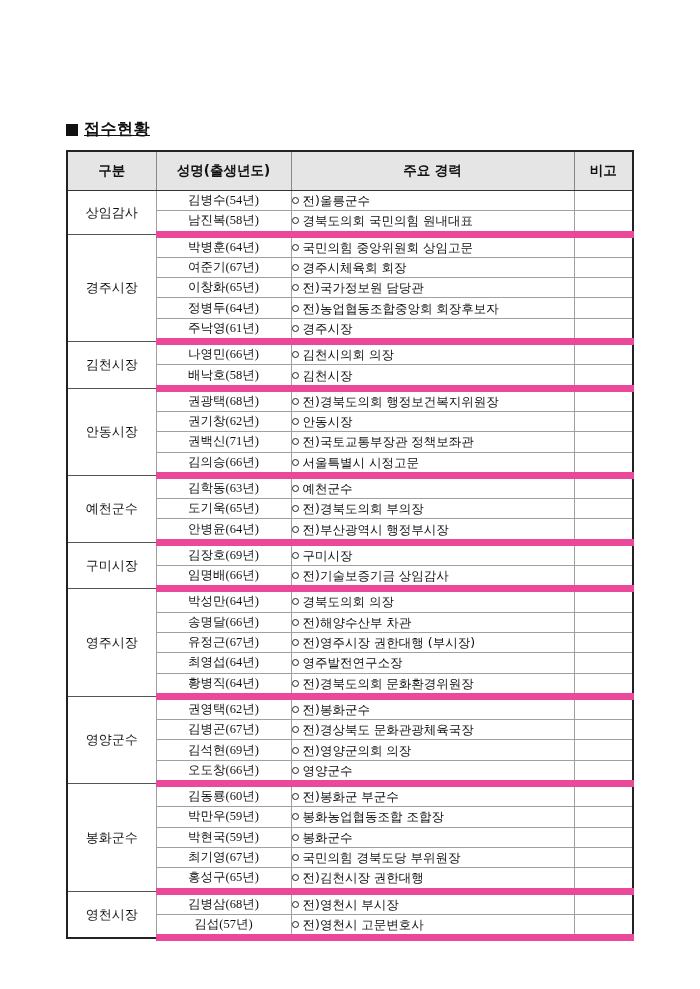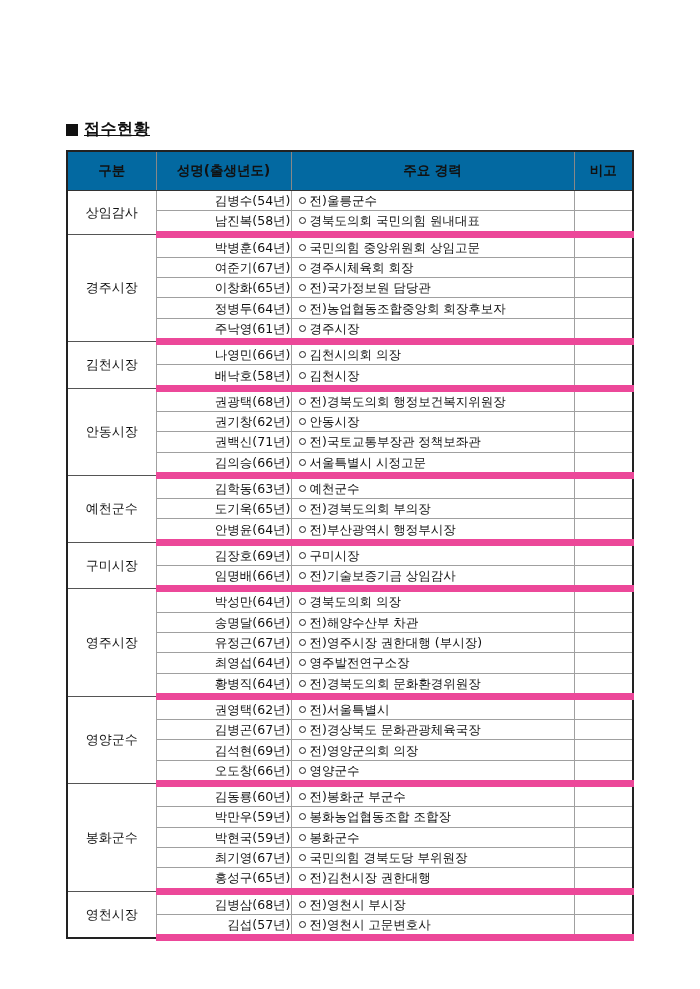--- a/index.html
+++ b/index.html
@@ -4,27 +4,27 @@
   <style>
     html, body { margin: 0; padding: 0; background: #ffffff; }
     body { width: 700px; height: 989px; position: relative; overflow: hidden;
            font-family: "DejaVu Sans", "Liberation Sans", sans-serif; color: #111; }
     .title { position: absolute; left: 66px; top: 119px; font-size: 16px; font-weight: bold;
              display: flex; align-items: center; letter-spacing: 0.5px; text-decoration: underline; }
     .title .sq { width: 12px; height: 12px; background: #111; margin-right: 6px; display: inline-block; }
     table { position: absolute; left: 66px; top: 150px; width: 566px; border-collapse: collapse;
             table-layout: fixed; border: 2px solid #222; }
     col.c1 { width: 89px; } col.c2 { width: 135px; } col.c3 { width: 283px; } col.c4 { width: 59px; }
-    th { background: #0369a1; height: 38px; font-size: 13.5px; font-weight: bold; text-align: center;
+    th { background: #e5e5e5; height: 38px; font-size: 13.5px; font-weight: bold; text-align: center;
          border: 1px solid #888; border-bottom: 1.5px solid #333; padding: 0; }
     td { height: 19.3px; font-size: 12.5px; border: 1px solid #a0a0a0; padding: 0; line-height: 19px;
          white-space: nowrap; overflow: hidden; }
     td.region { text-align: center; font-size: 13px; border-bottom: 1px solid #555; }
-    td.name { text-align: right; }
-    td.career { padding-left: 7px; }
+    td.name { text-align: center; font-family: Liberation Serif, serif; }
+    td.career { }
     tr.group-end td { border-bottom: 7px solid #ec4899; }
     .bullet { display: inline-block; width: 5px; height: 5px; border: 1px solid #222; border-radius: 50%;
               margin-right: 4px; vertical-align: middle; position: relative; top: -1px; }
   </style>
 </head>
 <body>
 
 <div class="title">
   <span class="sq"></span>
   <span>접수현황</span>
@@ -164,21 +164,21 @@
         <td></td>
       </tr>
       <tr class="group-end">
         <td class="name">황병직(64년)</td>
         <td class="career"><span class="bullet"></span><span>전)경북도의회 문화환경위원장</span></td>
         <td></td>
       </tr>
       <tr>
         <td class="region" rowspan="4">영양군수</td>
         <td class="name">권영택(62년)</td>
-        <td class="career"><span class="bullet"></span><span>전)서울특별시</span></td>
+        <td class="career"><span class="bullet"></span><span>전)봉화군수</span></td>
         <td></td>
       </tr>
       <tr>
         <td class="name">김병곤(67년)</td>
         <td class="career"><span class="bullet"></span><span>전)경상북도 문화관광체육국장</span></td>
         <td></td>
       </tr>
       <tr>
         <td class="name">김석현(69년)</td>
         <td class="career"><span class="bullet"></span><span>전)영양군의회 의장</span></td>

